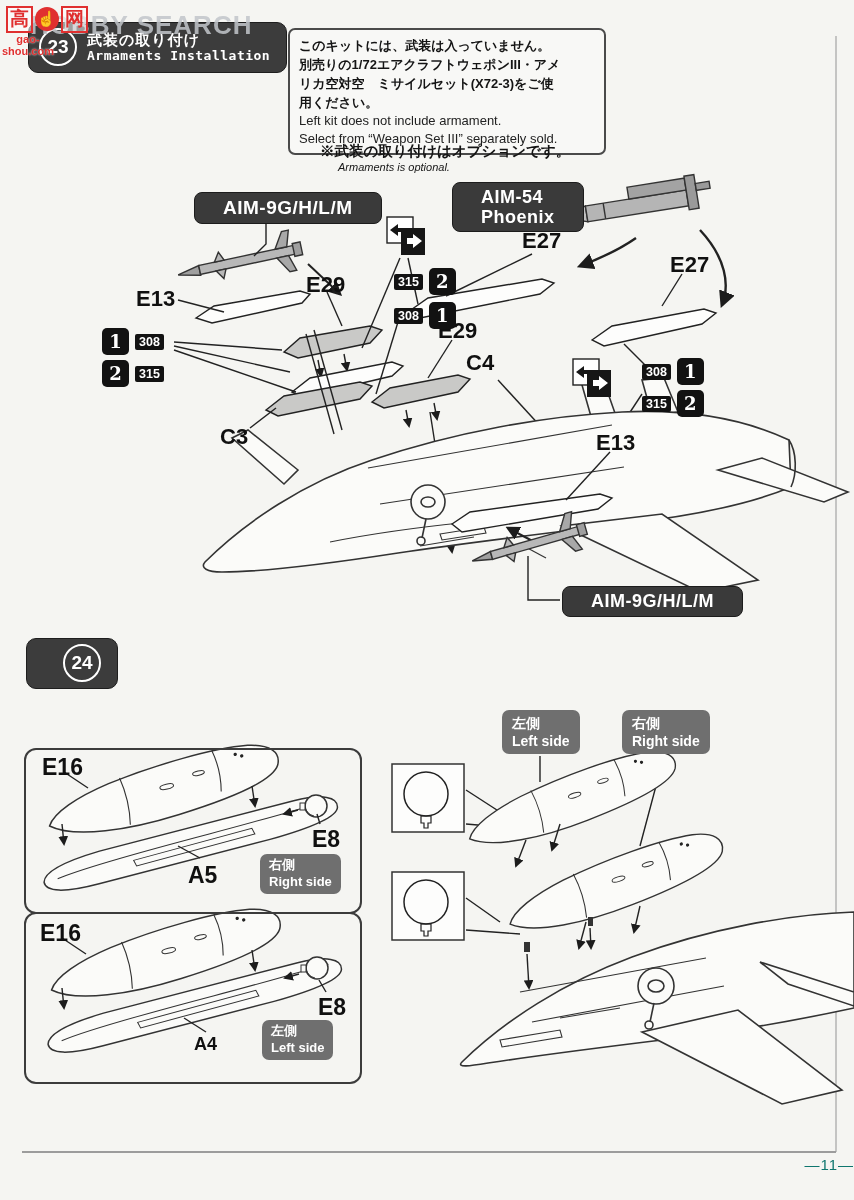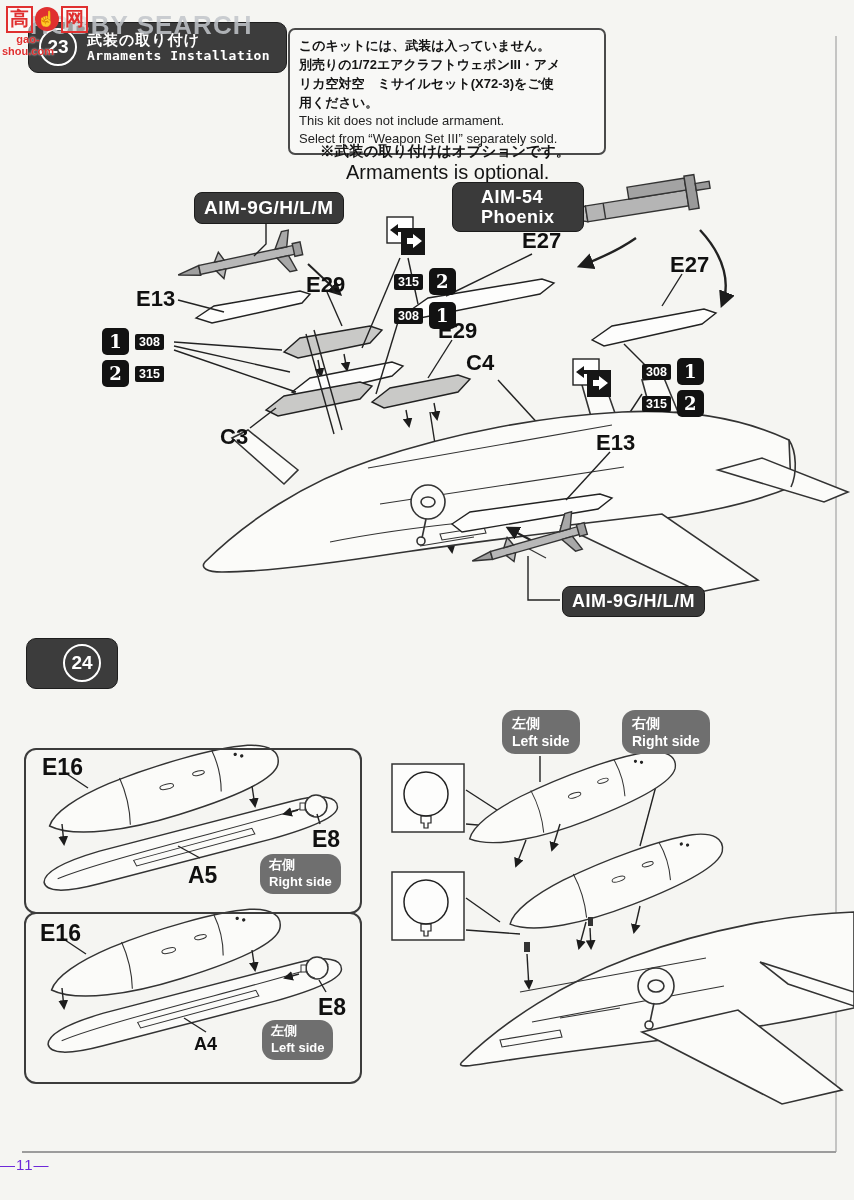--- a/index.html
+++ b/index.html
@@ -14,27 +14,27 @@
             font:bold 19px "Liberation Sans",sans-serif;}
   .step-ja{font:bold 15px "Liberation Sans",sans-serif;letter-spacing:1px;line-height:1.15;}
   .step-en{font:bold 13px "DejaVu Sans Mono",monospace;letter-spacing:.5px;line-height:1.2;}
   
   .notice{position:absolute;left:288px;top:28px;width:296px;z-index:3;border:2px solid #4a4a4a;
           border-radius:7px;padding:7px 9px 6px 9px;background:rgba(250,250,248,.6);}
   .notice .ja{font-weight:bold;font-size:13px;line-height:1.45;}
   .notice .en{font-size:13px;line-height:1.35;color:#222;}
   .optnote{position:absolute;left:320px;top:142px;z-index:3;}
   .optnote .ja{font-size:14.5px;font-weight:bold;}
-  .optnote .en{font-size:20px;margin-left:26px;}
+  .optnote .en{font-size:11px;margin-left:18px;font-style:italic;}
   
   .wbadge{position:absolute;z-index:3;background:#3a3a3a;border:1px solid #1c1c1c;color:#fff;
-          border-radius:8px;padding:4px 9px;font:bold 19px "Liberation Sans",sans-serif;letter-spacing:.5px;}
+          border-radius:8px;padding:4px 28px;font:bold 19px "Liberation Sans",sans-serif;letter-spacing:.5px;}
   .wbadge.two{font-size:18px;line-height:1.12;padding:4px 28px;}
   
-  .sbadge{position:absolute;z-index:3;background:#6f6f6f;color:#fff;border-radius:13px;
+  .sbadge{position:absolute;z-index:3;background:#6f6f6f;color:#fff;border-radius:7px;
           padding:4px 10px;font:bold 14px "Liberation Sans",sans-serif;line-height:1.3;}
   .sbadge.small{font-size:13px;padding:3px 9px;}
   
   .plabel{position:absolute;z-index:3;font:bold 22px "Liberation Sans",sans-serif;color:#101010;}
   
   .prow{position:absolute;z-index:3;display:flex;gap:6px;align-items:center;}
   .numbox{width:27px;height:27px;background:#121212;border-radius:5px;color:#fff;
           display:flex;align-items:center;justify-content:center;
           font:bold 18px "DejaVu Serif",serif;}
   .ptag{background:#121212;color:#fff;border-radius:2px;padding:1px 4px;
@@ -48,22 +48,22 @@
   .wm-overlay{position:absolute;left:28px;top:8px;font:bold 26px "Liberation Sans",sans-serif;
               color:#c2c6cb;letter-spacing:1px;opacity:.85;white-space:nowrap;}
   .wm-logo{position:absolute;left:4px;top:4px;display:flex;align-items:center;gap:2px;}
   .wm-box{border:2.5px solid #e03030;color:#e03030;background:rgba(255,255,255,.5);
           font:bold 19px sans-serif;padding:0 2px;line-height:1.2;}
   .wm-thumb{width:24px;height:24px;border-radius:50%;background:#e03030;color:#fff;
             display:flex;align-items:center;justify-content:center;font-size:15px;}
   .wm-site{position:absolute;left:0px;top:31px;font:bold 11px "Liberation Sans",sans-serif;
            color:#e03030;text-shadow:0 0 2px #fff;text-align:center;}
   
-  .pageno{position:absolute;left:0;right:0;top:1156px;z-index:3;text-align:left;
-          font:15px "Liberation Sans",sans-serif;color:#6d28d9;letter-spacing:1px;}
+  .pageno{position:absolute;left:0;right:0;top:1156px;z-index:3;text-align:right;
+          font:15px "Liberation Sans",sans-serif;color:#0f766e;letter-spacing:1px;}
 </style>
 </head>
 <body>
 
 <div class="page">
 
   <svg class="art" width="854" height="1200" viewBox="0 0 854 1200">
     <defs>
       <marker id="ah" viewBox="0 0 10 10" refX="8" refY="5" markerWidth="7" markerHeight="7" orient="auto-start-reverse">
         <path d="M0 0 L10 5 L0 10 Z" fill="#1c1c1c"></path>
@@ -268,21 +268,21 @@
       <div class="step-ja">武装の取り付け</div>
       <div class="step-en">Armaments Installation</div>
     </span>
   </div>
 
   <div class="notice">
     <div class="ja">このキットには、武装は入っていません。</div>
     <div class="ja">別売りの1/72エアクラフトウェポンIII・アメ</div>
     <div class="ja">リカ空対空　ミサイルセット(X72-3)をご使</div>
     <div class="ja">用ください。</div>
-    <div class="en">This kit does not include armament.</div>
+    <div class="en">Left kit does not include armament.</div>
     <div class="en">Select from “Weapon Set III” separately sold.</div>
   </div>
 
   <div class="optnote">
     <div class="ja">※武装の取り付けはオプションです。</div>
     <div class="en">Armaments is optional.</div>
   </div>
 
   <div class="wbadge" style="left:194px;top:192px;">AIM-9G/H/L/M</div>
   <div class="wbadge two" style="left:452px;top:182px;">

